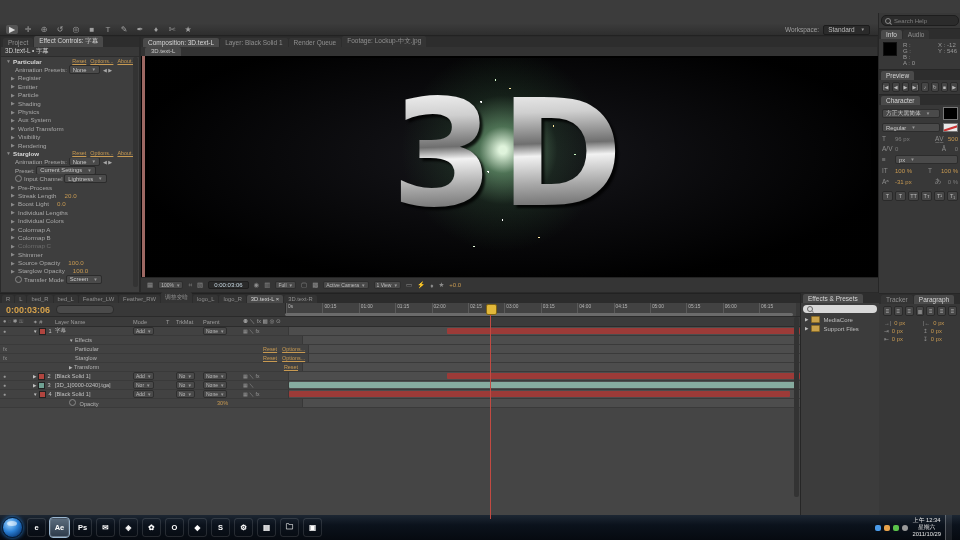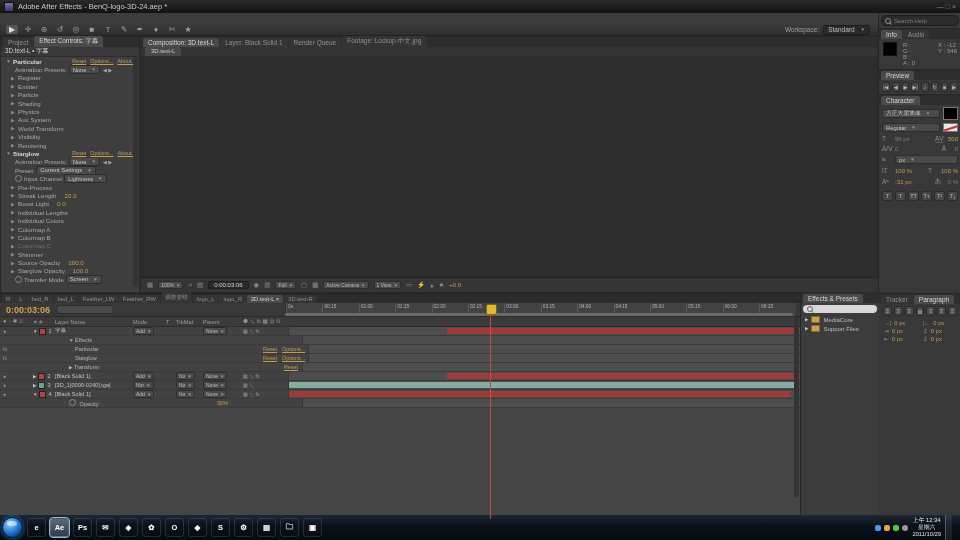--- a/index.html
+++ b/index.html
@@ -196,25 +196,20 @@
   .trayicons{display:flex;gap:3px;}
   .tdot{width:6px;height:6px;border-radius:2px;}
   .clock{font-size:5.8px;color:#e6e6e6;text-align:center;line-height:1.25;}
   .showdesk{width:6px;height:25px;background:rgba(255,255,255,.08);border-left:1px solid rgba(255,255,255,.25);}
 </style>
 </head>
 <body>
 
 <div id="app">
 
-  <div class="abs titlebar">
-    <span class="appicon"></span>
-    <span>Adobe After Effects - BenQ-logo-3D-24.aep *</span>
-    <span class="winbtns">—  □  ×</span>
-  </div>
 
 
   <div class="abs toolrow">
     <span style="display:flex;gap:4px;">
 
     <span class="tool sel">▶</span>
         <span class="tool">✛</span>
         <span class="tool">⊕</span>
         <span class="tool">↺</span>
         <span class="tool">◎</span>
@@ -418,20 +413,27 @@
         </span>
         <span class="tab">
           <span>Render Queue</span>
         </span>
         <span class="tab">
           <span>Footage: Lockup-中文.jpg</span>
         </span>
       </div>
     <div class="comp-subtabs">
       <span class="subtab">3D.text-L</span>
+    </div>
+    <div class="viewer">
+      <div class="edgeline"></div>
+      <div class="stage">
+        <div class="dots"></div>
+        <div class="logo3d">3D</div>
+      </div>
     </div>
     <div class="compbar">
       <span class="cbicon">▦</span>
       <span class="minidrop">
         <span>100%</span>
           <span class="caret">▼</span>
       </span>
       <span class="cbicon">⌗</span>
       <span class="cbicon">▧</span>
       <span class="tcbox">0:00:03:06</span>

